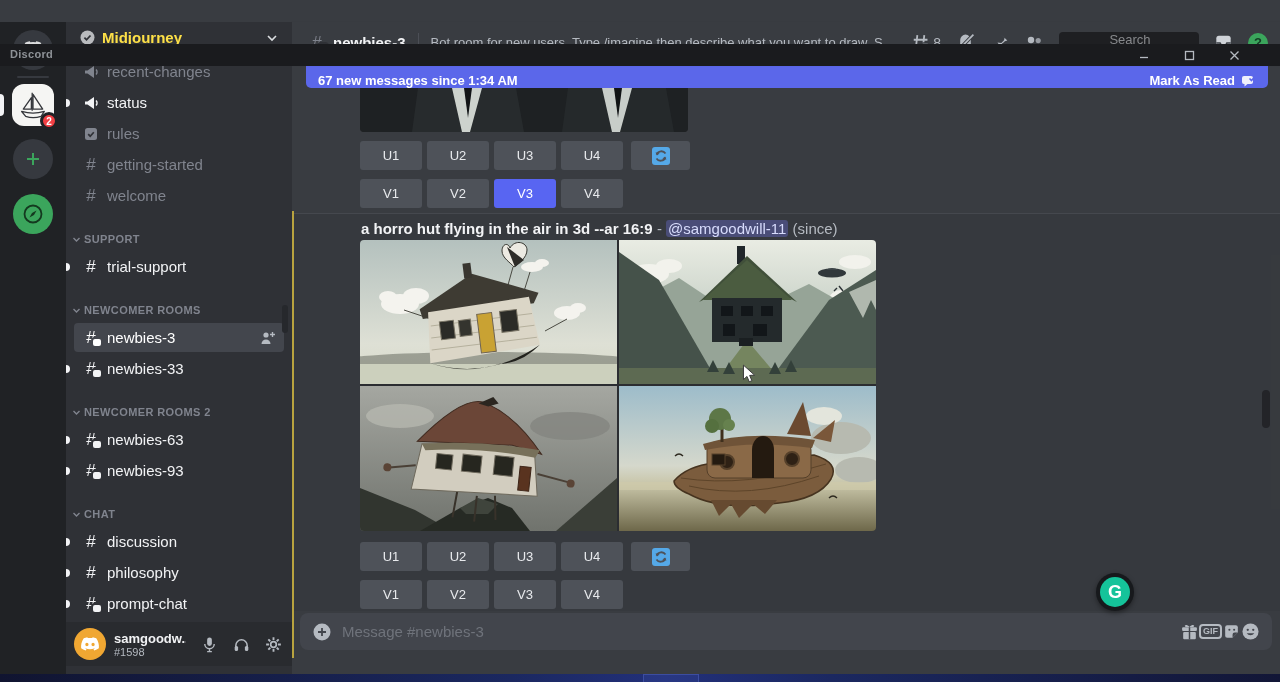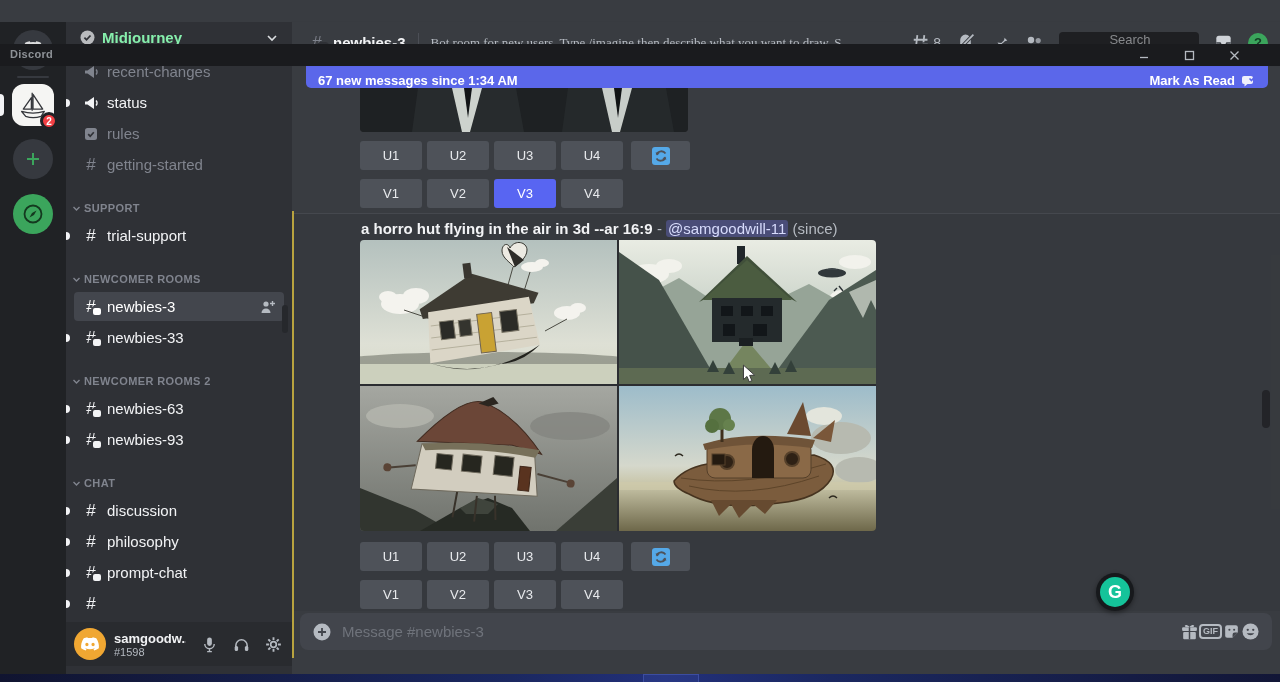--- a/index.html
+++ b/index.html
@@ -15,21 +15,21 @@
   .winbtn { position:absolute; top:3px; width:28px; height:16px; display:flex; align-items:center; justify-content:center; color:#b5bac1; font-size:12px; }
   
   .rail { position:absolute; left:0; top:22px; width:66px; height:652px; background:#202225; z-index:30; }
   .railbtn { position:absolute; left:13px; width:40px; height:40px; border-radius:50%; background:#36393f; display:flex; align-items:center; justify-content:center; }
   .rail-divider { position:absolute; left:17px; top:54px; width:32px; height:2px; background:#36393f; border-radius:1px; }
   .server-tile { position:absolute; left:12px; top:62px; width:42px; height:42px; border-radius:12px; background:#f5f5f3; display:flex; align-items:center; justify-content:center; }
   .server-pill { position:absolute; left:0; top:72px; width:4px; height:22px; border-radius:0 4px 4px 0; background:#f2f3f5; }
   .server-badge { position:absolute; right:-4px; bottom:-4px; min-width:18px; height:18px; border-radius:9px; background:#f23f43; border:3px solid #202225; color:#fff; font-size:10px; font-weight:700; display:flex; align-items:center; justify-content:center; }
   
   .sidebar { position:absolute; left:66px; top:22px; width:226px; height:652px; background:#2f3136; z-index:20; overflow:hidden; }
-  .server-header { position:absolute; left:0; top:0; width:100%; height:32px; display:flex; align-items:center; gap:7px; padding:0 14px; border-bottom:1px solid #26272b; box-shadow:0 1px 2px rgba(0,0,0,.25); color:#86efac; font-size:15px; font-weight:700; }
+  .server-header { position:absolute; left:0; top:0; width:100%; height:32px; display:flex; align-items:center; gap:7px; padding:0 14px; border-bottom:1px solid #26272b; box-shadow:0 1px 2px rgba(0,0,0,.25); color:#fde047; font-size:15px; font-weight:700; }
   .server-header .spacer { flex:1; }
   .channels { position:absolute; left:0; top:32px; width:100%; height:576px; padding-top:2px; overflow:hidden; }
   .chrow { position:relative; height:31px; }
   .chinner { position:absolute; left:8px; right:8px; top:1px; bottom:1px; border-radius:4px; display:flex; align-items:center; gap:7px; padding:0 8px; color:#80848e; font-size:15px; }
   .chrow.unread .chinner { color:#f2f3f5; font-weight:500; }
   .chrow.unread::before { content:""; position:absolute; left:0; top:50%; transform:translateY(-50%); width:4px; height:8px; border-radius:0 4px 4px 0; background:#f2f3f5; }
   .chrow.selected .chinner { background:#43464d; color:#fff; font-weight:500; }
   .chlabel { white-space:nowrap; overflow:hidden; flex:1; }
   .chsection { height:24px; margin-top:16px; display:flex; align-items:center; gap:3px; padding-left:6px; color:#80848e; font-size:11px; font-weight:700; letter-spacing:.4px; }
   .ico-hash { width:18px; text-align:center; font-size:17px; font-weight:500; flex:0 0 18px; position:relative; }
@@ -43,21 +43,21 @@
   .uinfo { width:72px; overflow:hidden; }
   .uname { font-size:13px; font-weight:600; color:#f2f3f5; white-space:nowrap; overflow:hidden; }
   .utag { font-size:11px; color:#b5bac1; }
   .uicons { display:flex; gap:10px; margin-left:auto; color:#b5bac1; }
   .uicons .ibtn { width:22px; height:22px; display:flex; align-items:center; justify-content:center; }
   
   .chat { position:absolute; left:292px; top:22px; width:988px; height:652px; background:#393c41; z-index:10; }
   .chat-header { position:absolute; left:0; top:0; width:100%; height:42px; display:flex; align-items:center; padding:0 12px 0 16px; border-bottom:1px solid #2e3035; box-shadow:0 1px 2px rgba(0,0,0,.2); background:#393c41; z-index:5; }
   .chname { font-size:15px; font-weight:700; color:#f2f3f5; margin-left:7px; }
   .hdivider { width:1px; height:20px; background:#4c4f56; margin:0 12px; }
-  .topic { font-size:13px; color:#b5bac1; white-space:nowrap; overflow:hidden; width:462px;font-family:Liberation Serif, serif; }
+  .topic { font-size:13px; color:#b5bac1; white-space:nowrap; overflow:hidden; width:462px; }
   .hicons { display:flex; align-items:center; gap:15px; margin-left:auto; color:#b5bac1; }
   .hicon { display:flex; align-items:center; justify-content:center; position:relative; }
   .tcount { font-size:14px; color:#b5bac1; margin-left:3px; }
   .searchbox { width:140px; height:22px; background:#1e1f22; border-radius:4px; display:flex; align-items:center; padding:0 6px 0 8px; color:#87898c; font-size:13px;flex-direction:column; }
   .searchbox .stext { flex:1; }
   .help-circle { width:20px; height:20px; border-radius:50%; background:#3ba55c; color:#153b24; font-weight:700; font-size:13px; display:flex; align-items:center; justify-content:center; }
   
   .newbar { position:absolute; left:14px; top:44px; width:962px; height:22px; background:#5b67ea; border-radius:0 0 5px 5px; display:flex; align-items:flex-end; padding:0 12px; color:#fff; font-size:13px; font-weight:600; z-index:4; }
   .newbar .right { margin-left:auto; display:flex; align-items:center; gap:6px; }
   
@@ -187,20 +187,26 @@
               <rect x="3" y="3" width="12" height="12" rx="2.5" fill="currentColor"></rect>
               <path d="M6.2 9.2l2 2 3.6-4" stroke="#2f3136" stroke-width="1.7" fill="none"></path>
             </svg>
           <span class="chlabel">rules</span>
         </div>
       </div>
       <div class="chrow">
         <div class="chinner">
             <span class="ico-hash"></span>
           <span class="chlabel">getting-started</span>
+          </div>
+      </div>
+      <div class="chrow">
+        <div class="chinner">
+            <span class="ico-hash"></span>
+          <span class="chlabel">welcome</span>
           </div>
       </div>
 
       <div class="chsection">
         <svg class="ic" width="9" height="9" viewBox="0 0 9 9">
             <path d="M1.5 3l3 3 3-3" stroke="currentColor" stroke-width="1.4" fill="none"></path>
           </svg>
         <span>SUPPORT</span>
       </div>
       <div class="chrow unread">

